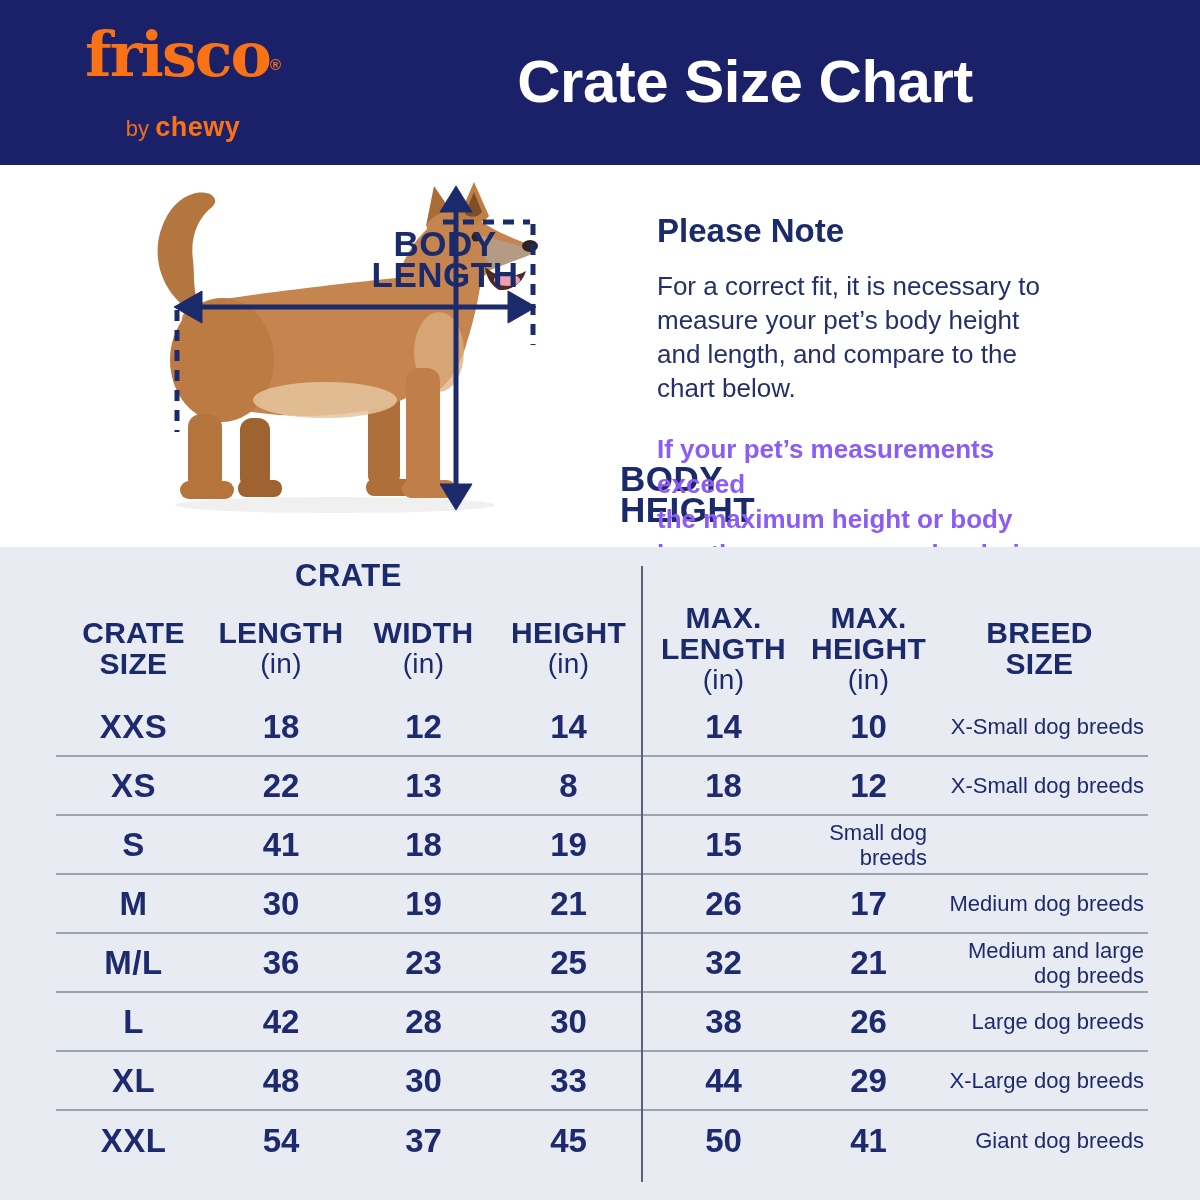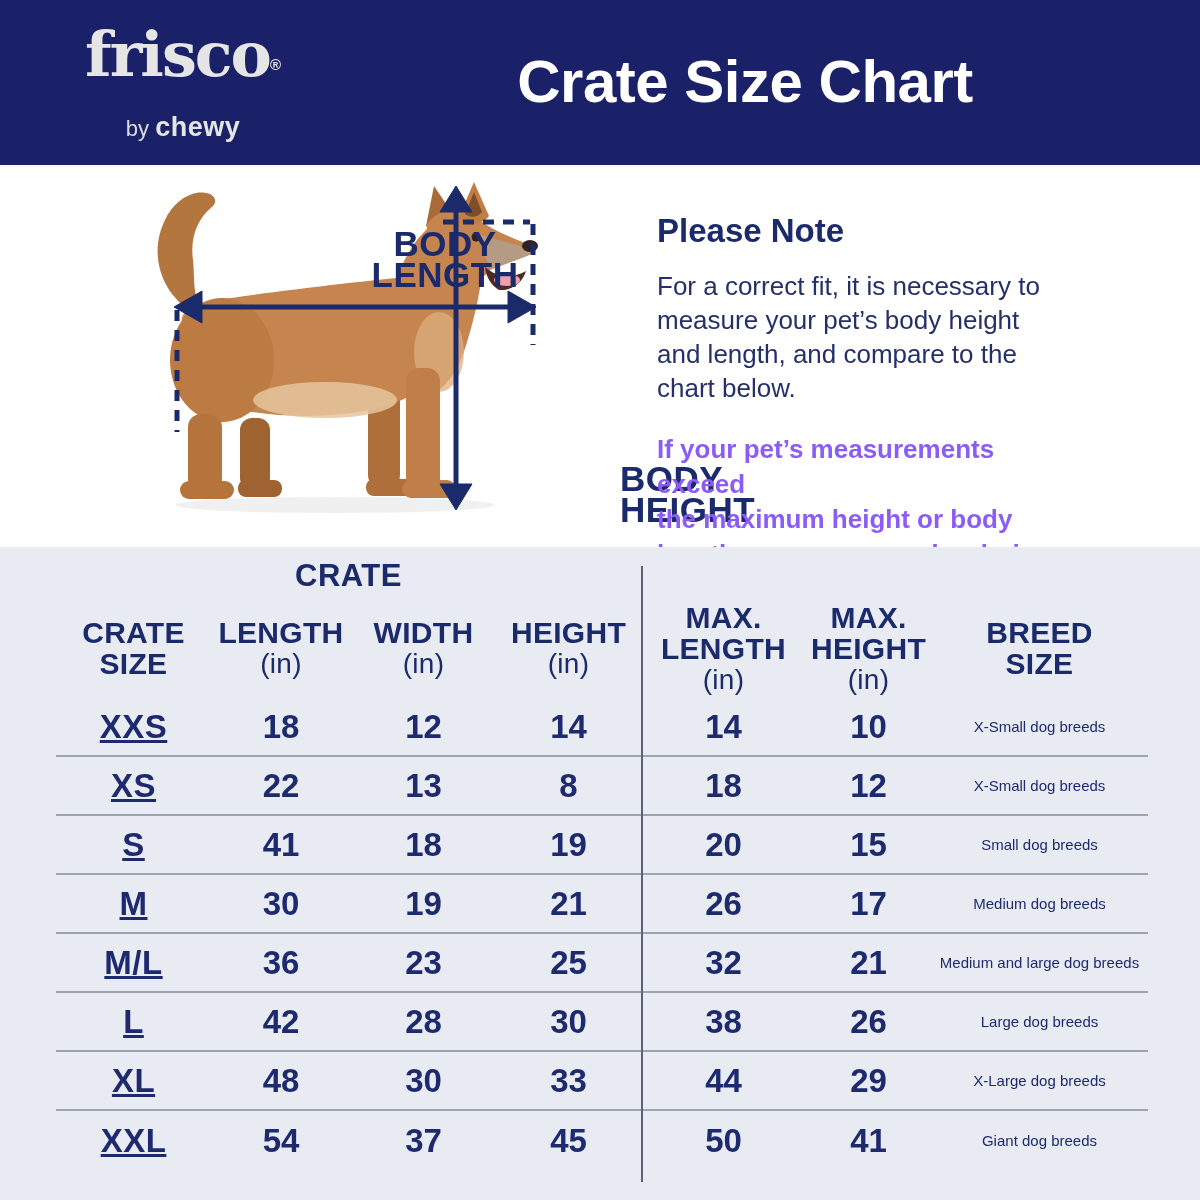--- a/index.html
+++ b/index.html
@@ -2,21 +2,21 @@
 <html><head>
 <meta charset="utf-8">
 <style>
   * { margin:0; padding:0; box-sizing:border-box; }
   html,body { width:1200px; height:1200px; }
   body { font-family:"Liberation Sans", sans-serif; background:#ffffff; }
   #page { position:relative; width:1200px; height:1200px; overflow:hidden; background:#ffffff; }
 
   
   .header { position:absolute; left:0; top:0; width:1200px; height:165px; background:#1A2168; }
-  .logo { position:absolute; left:64px; top:20px; width:238px; color:#e5e5e5; }
+  .logo { position:absolute; left:64px; top:20px; width:238px; color:#f97316; }
   .logo-frisco { font-family:"DejaVu Serif", serif; font-weight:700; font-size:62px; line-height:70px; letter-spacing:-2px; text-align:center; }
   .logo-reg { font-size:15px; vertical-align:6px; letter-spacing:0; font-family:"Liberation Sans",sans-serif; }
   .logo-by { text-align:center; margin-top:12px; font-size:22px; }
   .logo-by .by { font-weight:400; opacity:.95; }
   .logo-by .chewy { font-weight:700; font-size:27px; letter-spacing:.5px; }
   .title { position:absolute; left:745px; top:47px; transform:translateX(-50%); color:#ffffff;
            font-size:60px; font-weight:700; white-space:nowrap; letter-spacing:-.5px; }
 
   
   .measure { position:absolute; left:0; top:165px; width:1200px; height:486px; background:#ffffff; }
@@ -35,22 +35,22 @@
   .grid { display:grid; grid-template-columns:155px 140px 145px 145px 165px 125px 217px; margin-left:56px; width:1092px; align-items:center; }
   .group-row { height:44px; }
   .group-row .gcell { grid-column:1 / 5; text-align:center; font-size:31px; font-weight:700; color:#1B2A6B; letter-spacing:.5px; }
   .group-row .gcell.pet { grid-column:5 / 8; }
   .head-row { height:100px; }
   .hcell { text-align:center; color:#1B2A6B; font-size:30px; line-height:31px; font-weight:700; letter-spacing:.3px; }
   .hcell .unit { display:block; font-weight:400; font-size:28px; }
   .trow { height:59px; }
   .trow.sep { border-bottom:2px solid #9CA3B2; }
   .cell { text-align:center; color:#1E2A6E; font-size:33px; font-weight:700; }
-  .cell.size { letter-spacing:.5px;text-decoration:underline; }
-  .cell.breed { font-size:15px; font-weight:400; line-height:25px; padding:0 4px; }
+  .cell.size { letter-spacing:.5px; }
+  .cell.breed { font-size:22px; font-weight:400; line-height:25px; padding:0 4px;text-align:right; }
   .vdivider { position:absolute; left:641px; top:19px; width:2px; height:616px; background:#5A6178; }
 </style>
 </head>
 <body>
 
 <div id="page">
 
   <div class="header">
     <div class="logo">
       <div class="logo-frisco"><span>frisco</span><span class="logo-reg">®</span></div>
@@ -169,21 +169,20 @@
       <div class="cell">18</div>
       <div class="cell">12</div>
       <div class="cell breed">X-Small dog breeds</div>
     </div>
 
     <div class="grid trow sep">
       <div class="cell size">S</div>
       <div class="cell">41</div>
       <div class="cell">18</div>
       <div class="cell">19</div>
-      <div class="cell">20</div>
       <div class="cell">15</div>
       <div class="cell breed">Small dog breeds</div>
     </div>
 
     <div class="grid trow sep">
       <div class="cell size">M</div>
       <div class="cell">30</div>
       <div class="cell">19</div>
       <div class="cell">21</div>
       <div class="cell">26</div>

